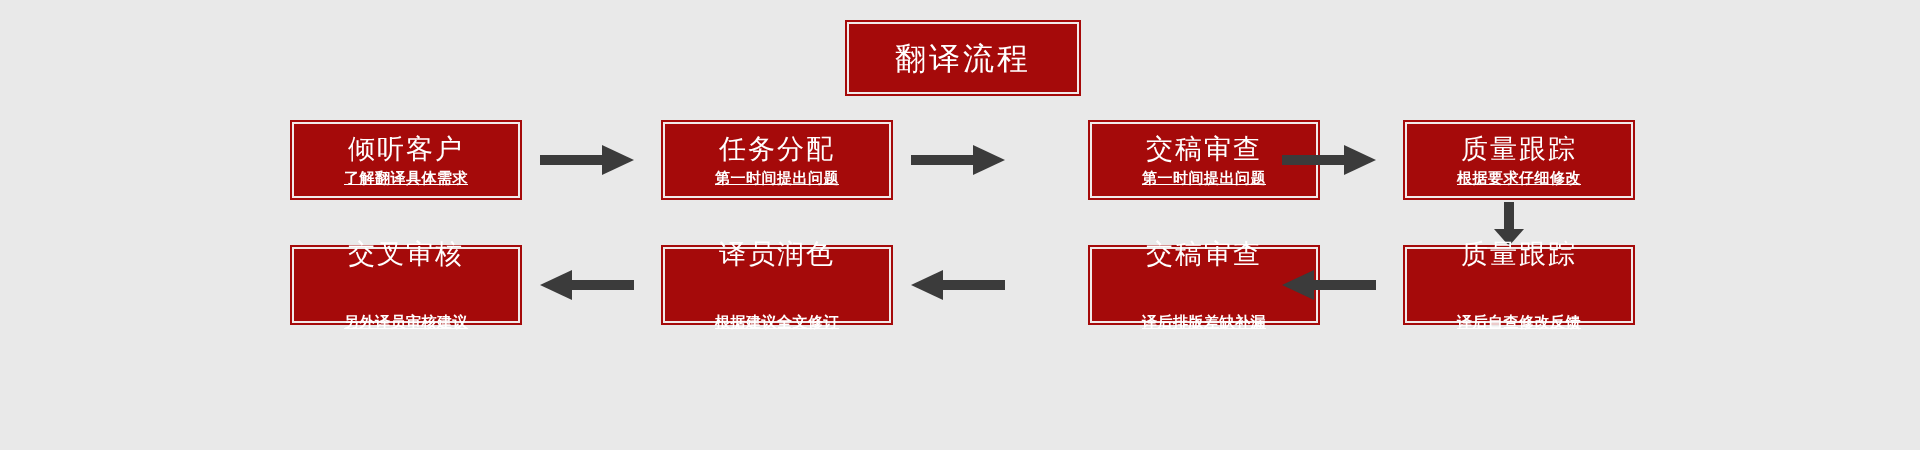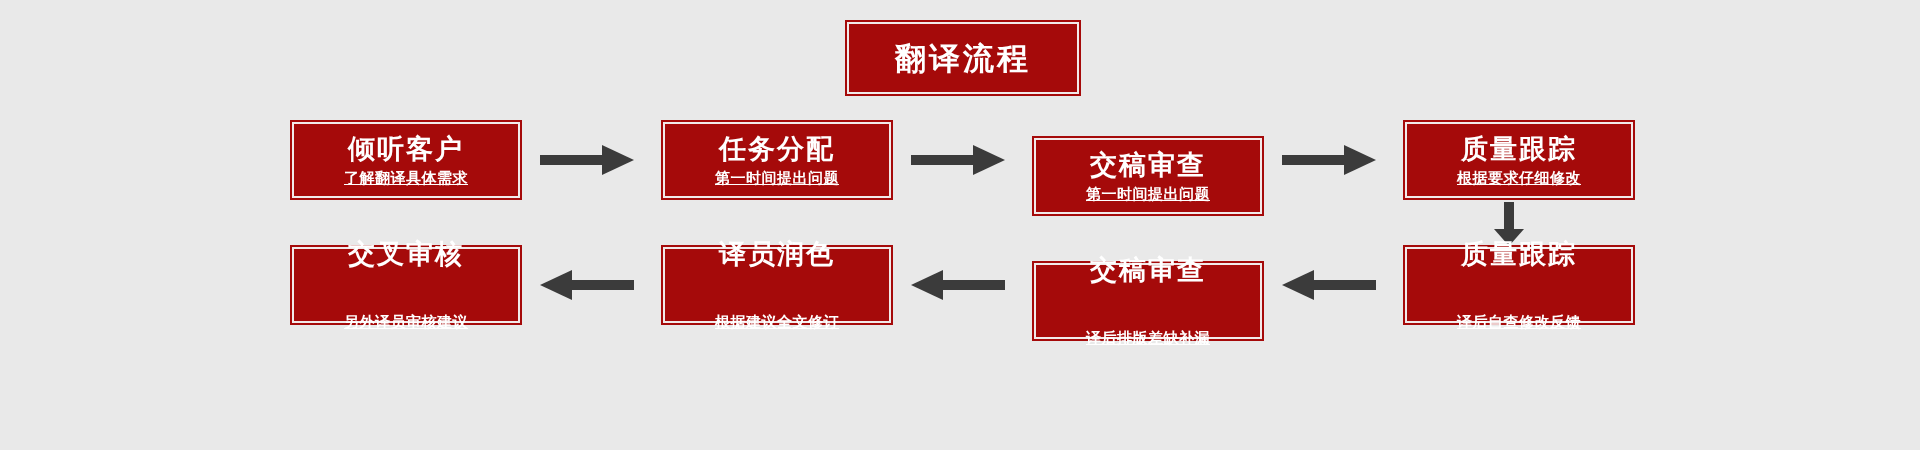--- a/index.html
+++ b/index.html
@@ -32,21 +32,21 @@
     flex-direction: column;
     align-items: center;
     justify-content: center;
     color: #ffffff;
     text-align: center;
     box-shadow: inset 0 0 0 2px #f2eaea;
     line-height: 1;
   }
 
   .node .title-line {
-    font-weight: bold;
+    font-weight: normal;
     letter-spacing: 2px;
     white-space: nowrap;
   }
   .node .sub-line {
     font-weight: bold;
     white-space: nowrap;
   }
 
   
   #title-node {
@@ -74,21 +74,21 @@
     letter-spacing: 0.5px;
     text-decoration: underline;
   }
 
   
   .row1 { top: 120px; }
   .row2 { top: 245px; gap: 39px; }
 
   .col1 { left: 290px; }
   .col2 { left: 661px; }
-  .col3 { left: 1032px; margin-top: 16px; }
+  .col3 { left: 1088px; }
   .col4 { left: 1403px; }
 
   
   .arrow-h {
     position: absolute;
     width: 94px;
     height: 34px;
     top: 143px;
   }
   .arrow-h.r2 { top: 268px; }

